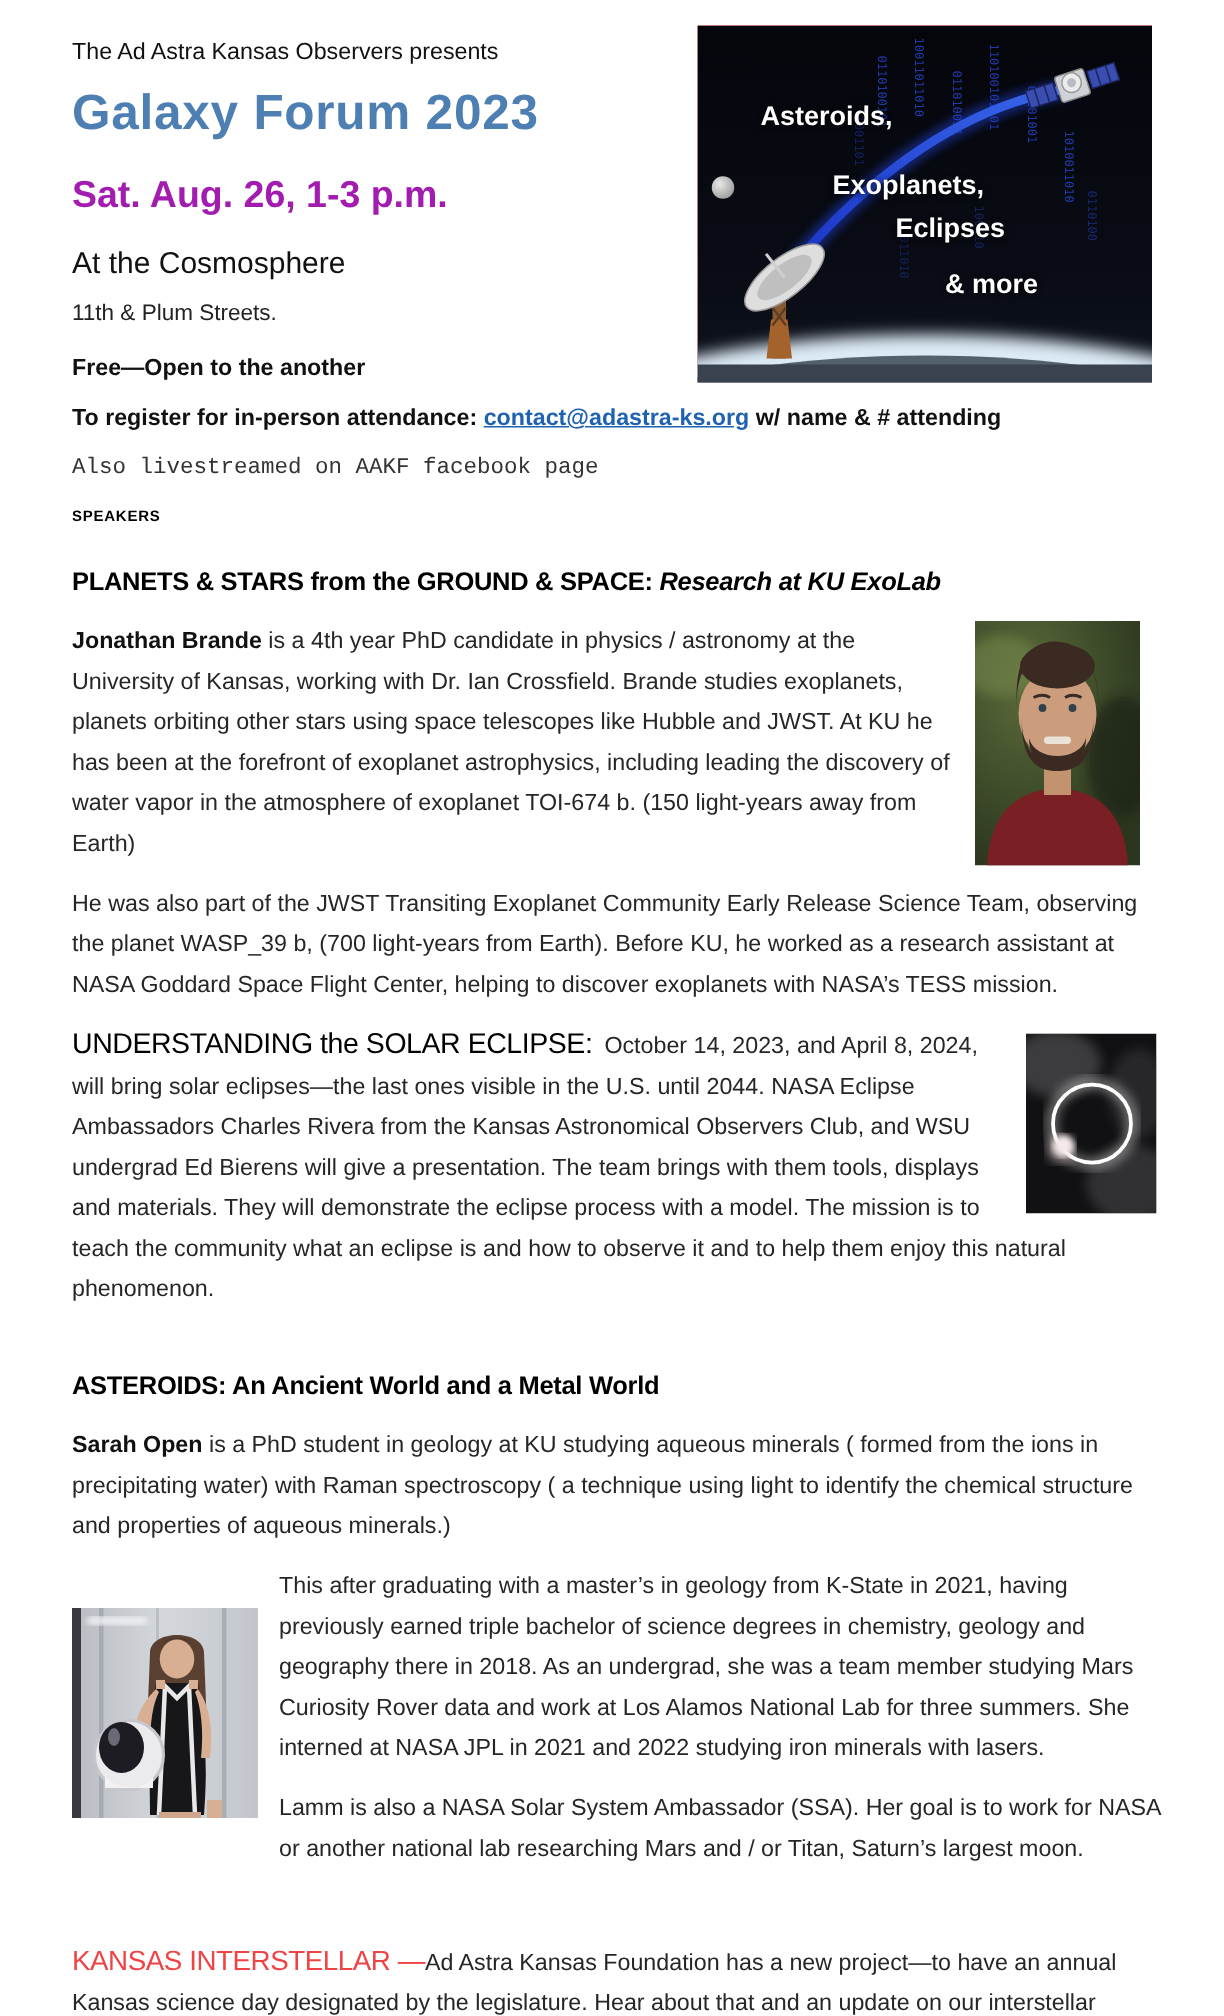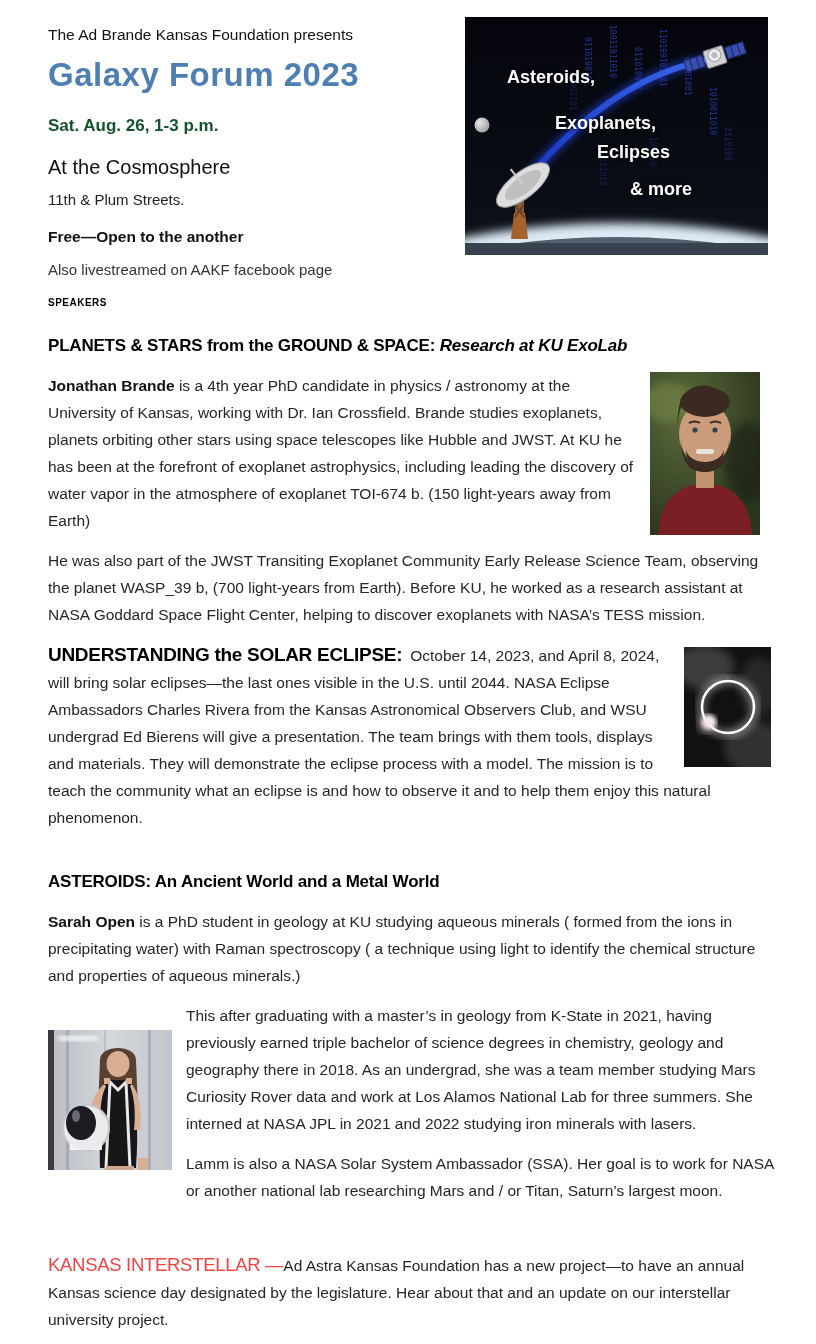--- a/index.html
+++ b/index.html
@@ -4,43 +4,43 @@
 <style>
   html,body{margin:0;padding:0;background:#ffffff;}
   .page{position:relative;width:816px;height:1344px;background:#fff;
         font-family:"Liberation Sans",sans-serif;color:#1c1c1c;overflow:hidden;}
   .content{padding:26px 36px 0 48px;}
 
   
   .header-left{max-width:412px;}
   .presents{font-size:15.5px;margin:0 0 12px;color:#111;}
   .title{font-size:33px;font-weight:bold;color:#4d7fb2;margin:0 0 22px;letter-spacing:.5px;}
-  .datetime{font-size:17px;font-weight:bold;margin:0 0 20px;color:#14532d;}
+  .datetime{font-size:25px;font-weight:bold;margin:0 0 20px;color:#a21caf;}
   .venue{font-size:20px;margin:0 0 11px;color:#111;}
   .addr{font-size:15px;margin:0;line-height:19px;color:#222;}
   .free{font-size:15.5px;font-weight:600;margin:19px 0 0;color:#111;max-width:700px;}
   .register{font-size:15.5px;font-weight:600;margin:15px 0 0;color:#111;max-width:740px;}
   .register a, .footer a{color:#1f62b0;text-decoration:underline;font-weight:600;cursor:pointer;}
-  .livestream{font-size:15px;font-weight:400;color:#333;margin:15px 0 0;}
+  .livestream{font-size:15px;font-weight:400;color:#333;margin:15px 0 0;font-family:Liberation Mono, monospace;}
   .speakers{font-size:10px;font-weight:bold;margin:19px 0 0;width:650px;letter-spacing:.5px;color:#000;}
 
   
   .banner{position:absolute;left:465px;top:17px;width:303px;height:238px;background:#ef4444;}
   .banner svg{position:absolute;left:0;top:0;}
   .banner-line{position:absolute;color:#fff;font-weight:bold;font-size:18px;
                text-shadow:0 1px 4px rgba(0,0,0,.85);white-space:nowrap;}
   .bl1{left:42px;top:50px;} .bl2{left:90px;top:96px;} .bl3{left:132px;top:125px;} .bl4{left:165px;top:162px;}
 
   
   .sec{overflow:visible;}
   .sec-heading{font-size:17px;font-weight:bold;letter-spacing:-.2px;margin:28px 0 16px;color:#000;}
   .sec-heading .it{font-style:italic;}
   .body-par{font-size:15.5px;line-height:27px;margin:0 0 13px;color:#262626;}
   .body-par b{color:#111;}
-  .inline-h{font-size:19px;font-weight:bold;letter-spacing:-.3px;color:#000;padding-right:8px;}
+  .inline-h{font-size:19px;font-weight:normal;letter-spacing:-.3px;color:#000;padding-right:8px;}
   .inline-h2{font-size:18.5px;font-weight:normal;letter-spacing:-.3px;color:#ef4444;}
   .float-r1{float:right;width:110px;height:163px;margin:0 20px 10px 14px;}
   .float-r2{float:right;width:87px;height:120px;margin:6px 9px 10px 14px;}
   .float-l1{float:left;width:124px;height:140px;margin:28px 14px 8px 0;}
   .clear{clear:both;}
 </style>
 </head>
 <body>
 
 <div class="page">
@@ -122,27 +122,32 @@
     </svg>
     <div class="banner-line bl1">Asteroids,</div>
     <div class="banner-line bl2">Exoplanets,</div>
     <div class="banner-line bl3">Eclipses</div>
     <div class="banner-line bl4">&amp; more</div>
   </div>
 
   <div class="content">
 
     <div class="header-left">
-      <div class="presents">The Ad Brande Kansas Foundation presents</div>
+      <div class="presents">The Ad Astra Kansas Observers presents</div>
       <div class="title">Galaxy Forum 2023</div>
       <div class="datetime">Sat. Aug. 26, 1-3 p.m.</div>
       <div class="venue">At the Cosmosphere</div>
       <div class="addr">11th &amp; Plum Streets.</div>
     </div>
     <div class="free">Free—Open to the another</div>
+    <div class="register">
+      <span>To register for in-person attendance:</span>
+      <a>contact@adastra-ks.org</a>
+      <span>w/ name &amp;  # attending</span>
+    </div>
     <div class="livestream">Also livestreamed on AAKF facebook page</div>
     <div class="speakers">SPEAKERS</div>
 
     <div class="sec">
       <div class="sec-heading">
         <span>PLANETS &amp; STARS from the GROUND &amp; SPACE: </span>
         <span class="it">Research at KU ExoLab</span>
       </div>
       <div class="float-r1">
         <svg width="110" height="163" viewBox="0 0 110 163">

